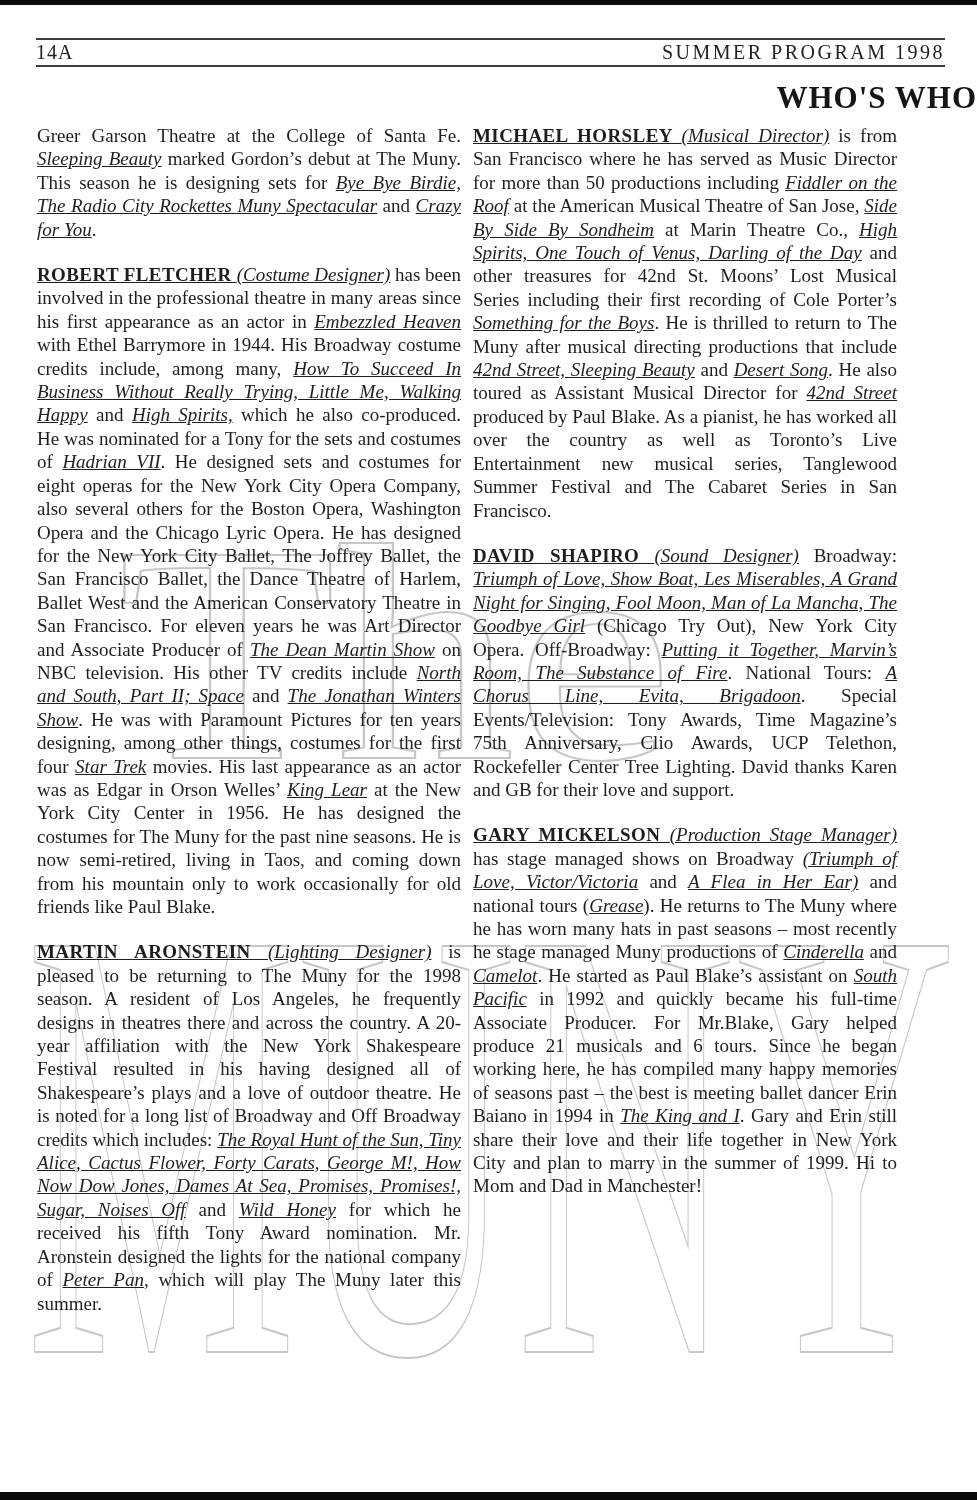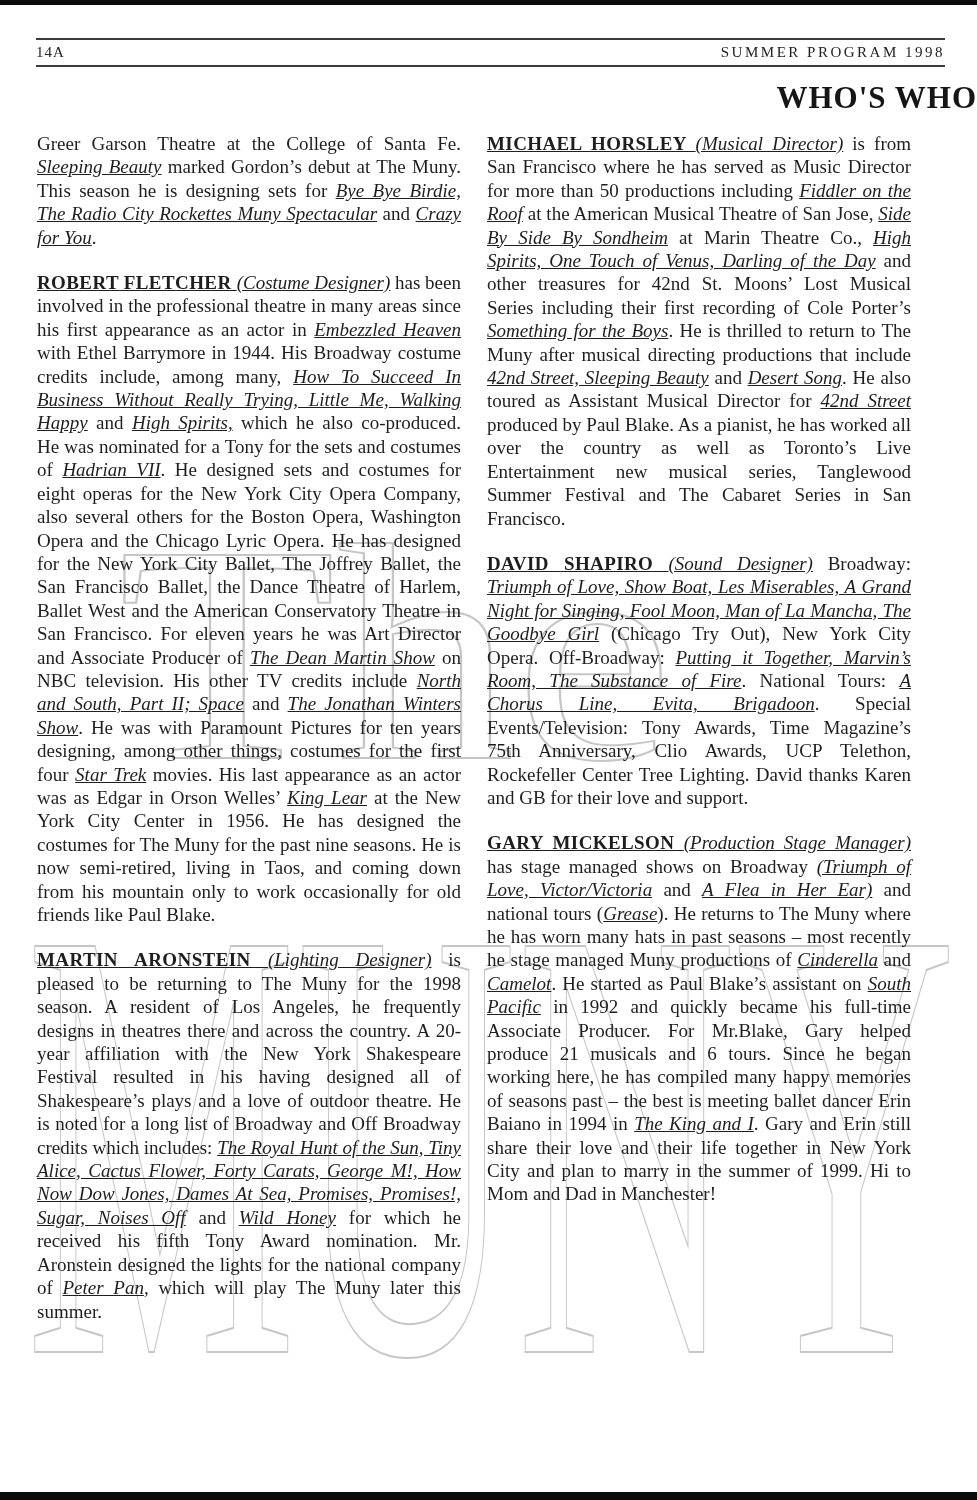--- a/index.html
+++ b/index.html
@@ -3,27 +3,27 @@
 <meta charset="utf-8">
 <style>
   html,body{margin:0;padding:0;background:#9a9a9a;}
   .page{position:relative;width:977px;height:1500px;background:#ffffff;overflow:hidden;
         font-family:"Liberation Serif",serif;color:#1c1c1c;margin:0 auto;}
   .top-edge{position:absolute;top:0;left:0;right:0;height:5px;background:#0b0b0b;}
   .bottom-edge{position:absolute;bottom:0;left:0;right:0;height:8px;background:#0b0b0b;}
   .header{position:absolute;top:38px;left:36px;right:32px;height:25px;
           border-top:2px solid #3c3c3c;border-bottom:2px solid #3c3c3c;
           display:flex;justify-content:space-between;align-items:center;
-          font-size:15px;color:#222;}
+          font-size:20px;color:#222;}
   .header .pg{letter-spacing:1px;}
   .header .prog{letter-spacing:2.5px;margin-left:24px;}
   .title{position:absolute;top:80px;left:0;width:100%;text-align:right;
          font-size:31px;font-weight:bold;letter-spacing:1px;color:#161616;}
   .watermark{position:absolute;top:0;left:0;z-index:0;}
-  .columns{position:absolute;top:132px;left:37px;width:874px;display:flex;gap:26px;z-index:1;}
+  .columns{position:absolute;top:124px;left:37px;width:874px;display:flex;gap:12px;z-index:1;}
   .col{width:424px;}
   p.para{margin:0 0 22px 0;font-size:19px;line-height:23.4px;text-align:justify;
          color:#1e1e1e;}
   .b{font-weight:bold;letter-spacing:.4px;text-decoration:underline;}
   .i{font-style:italic;text-decoration:underline;}
 </style>
 </head>
 <body>
 
 <div class="page">

